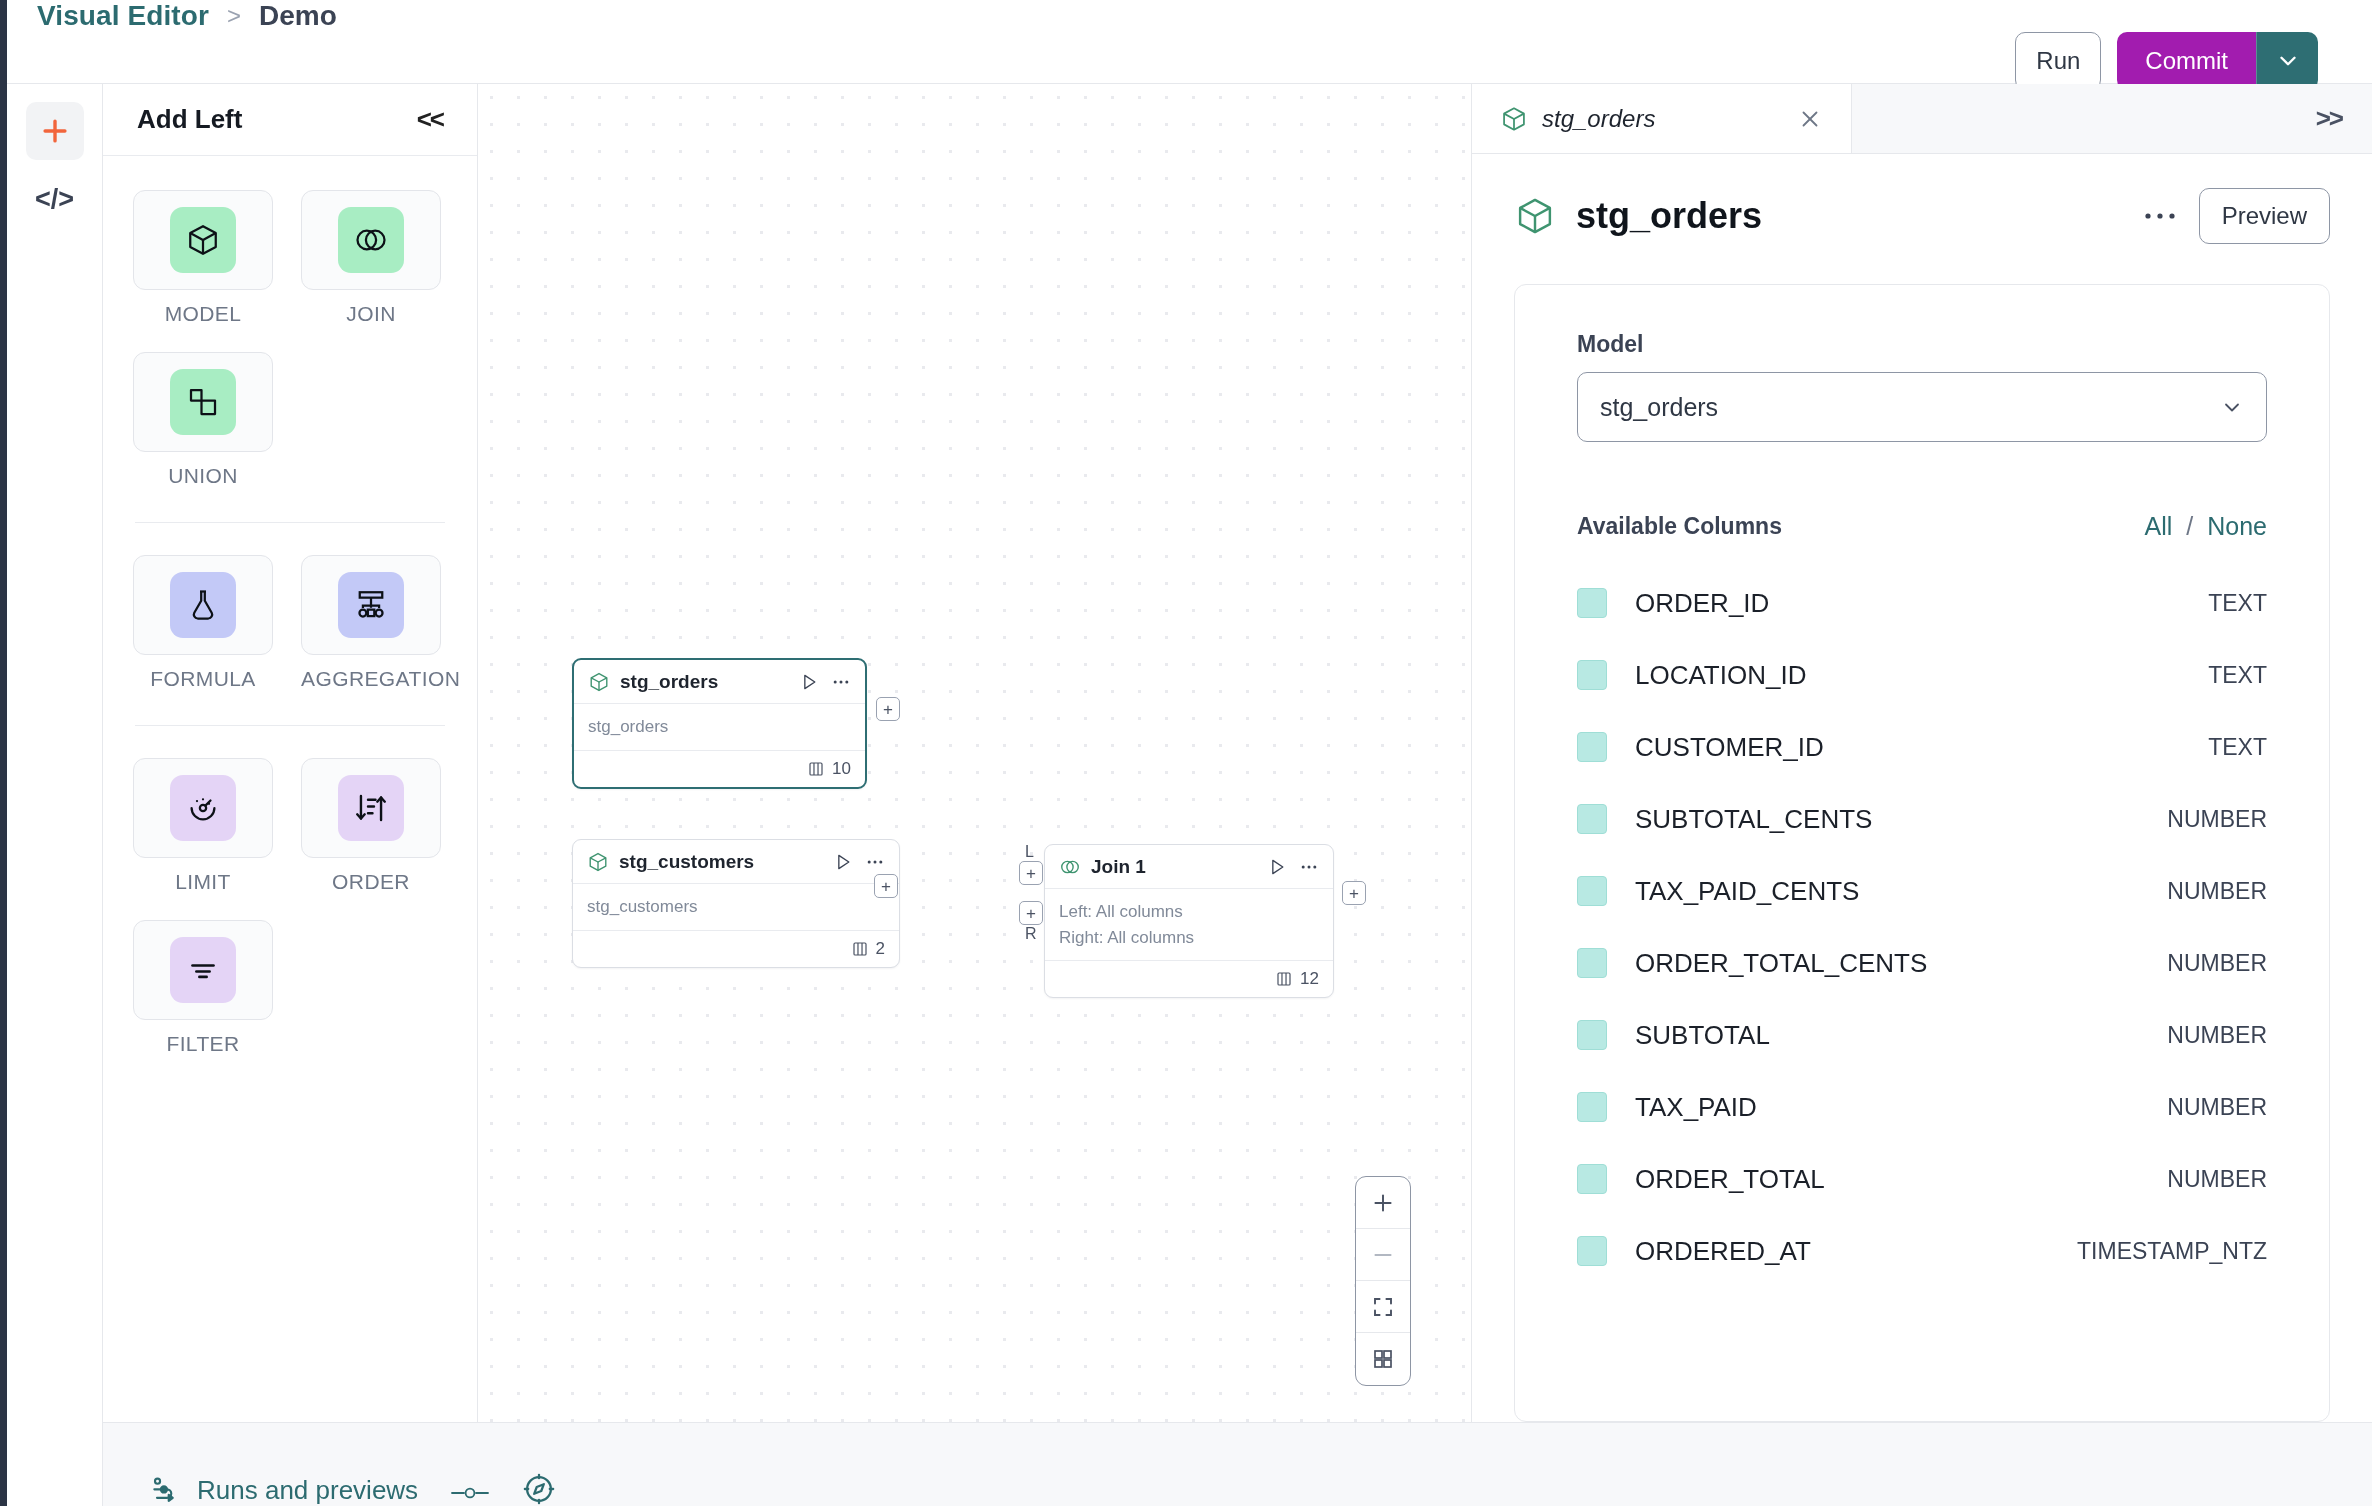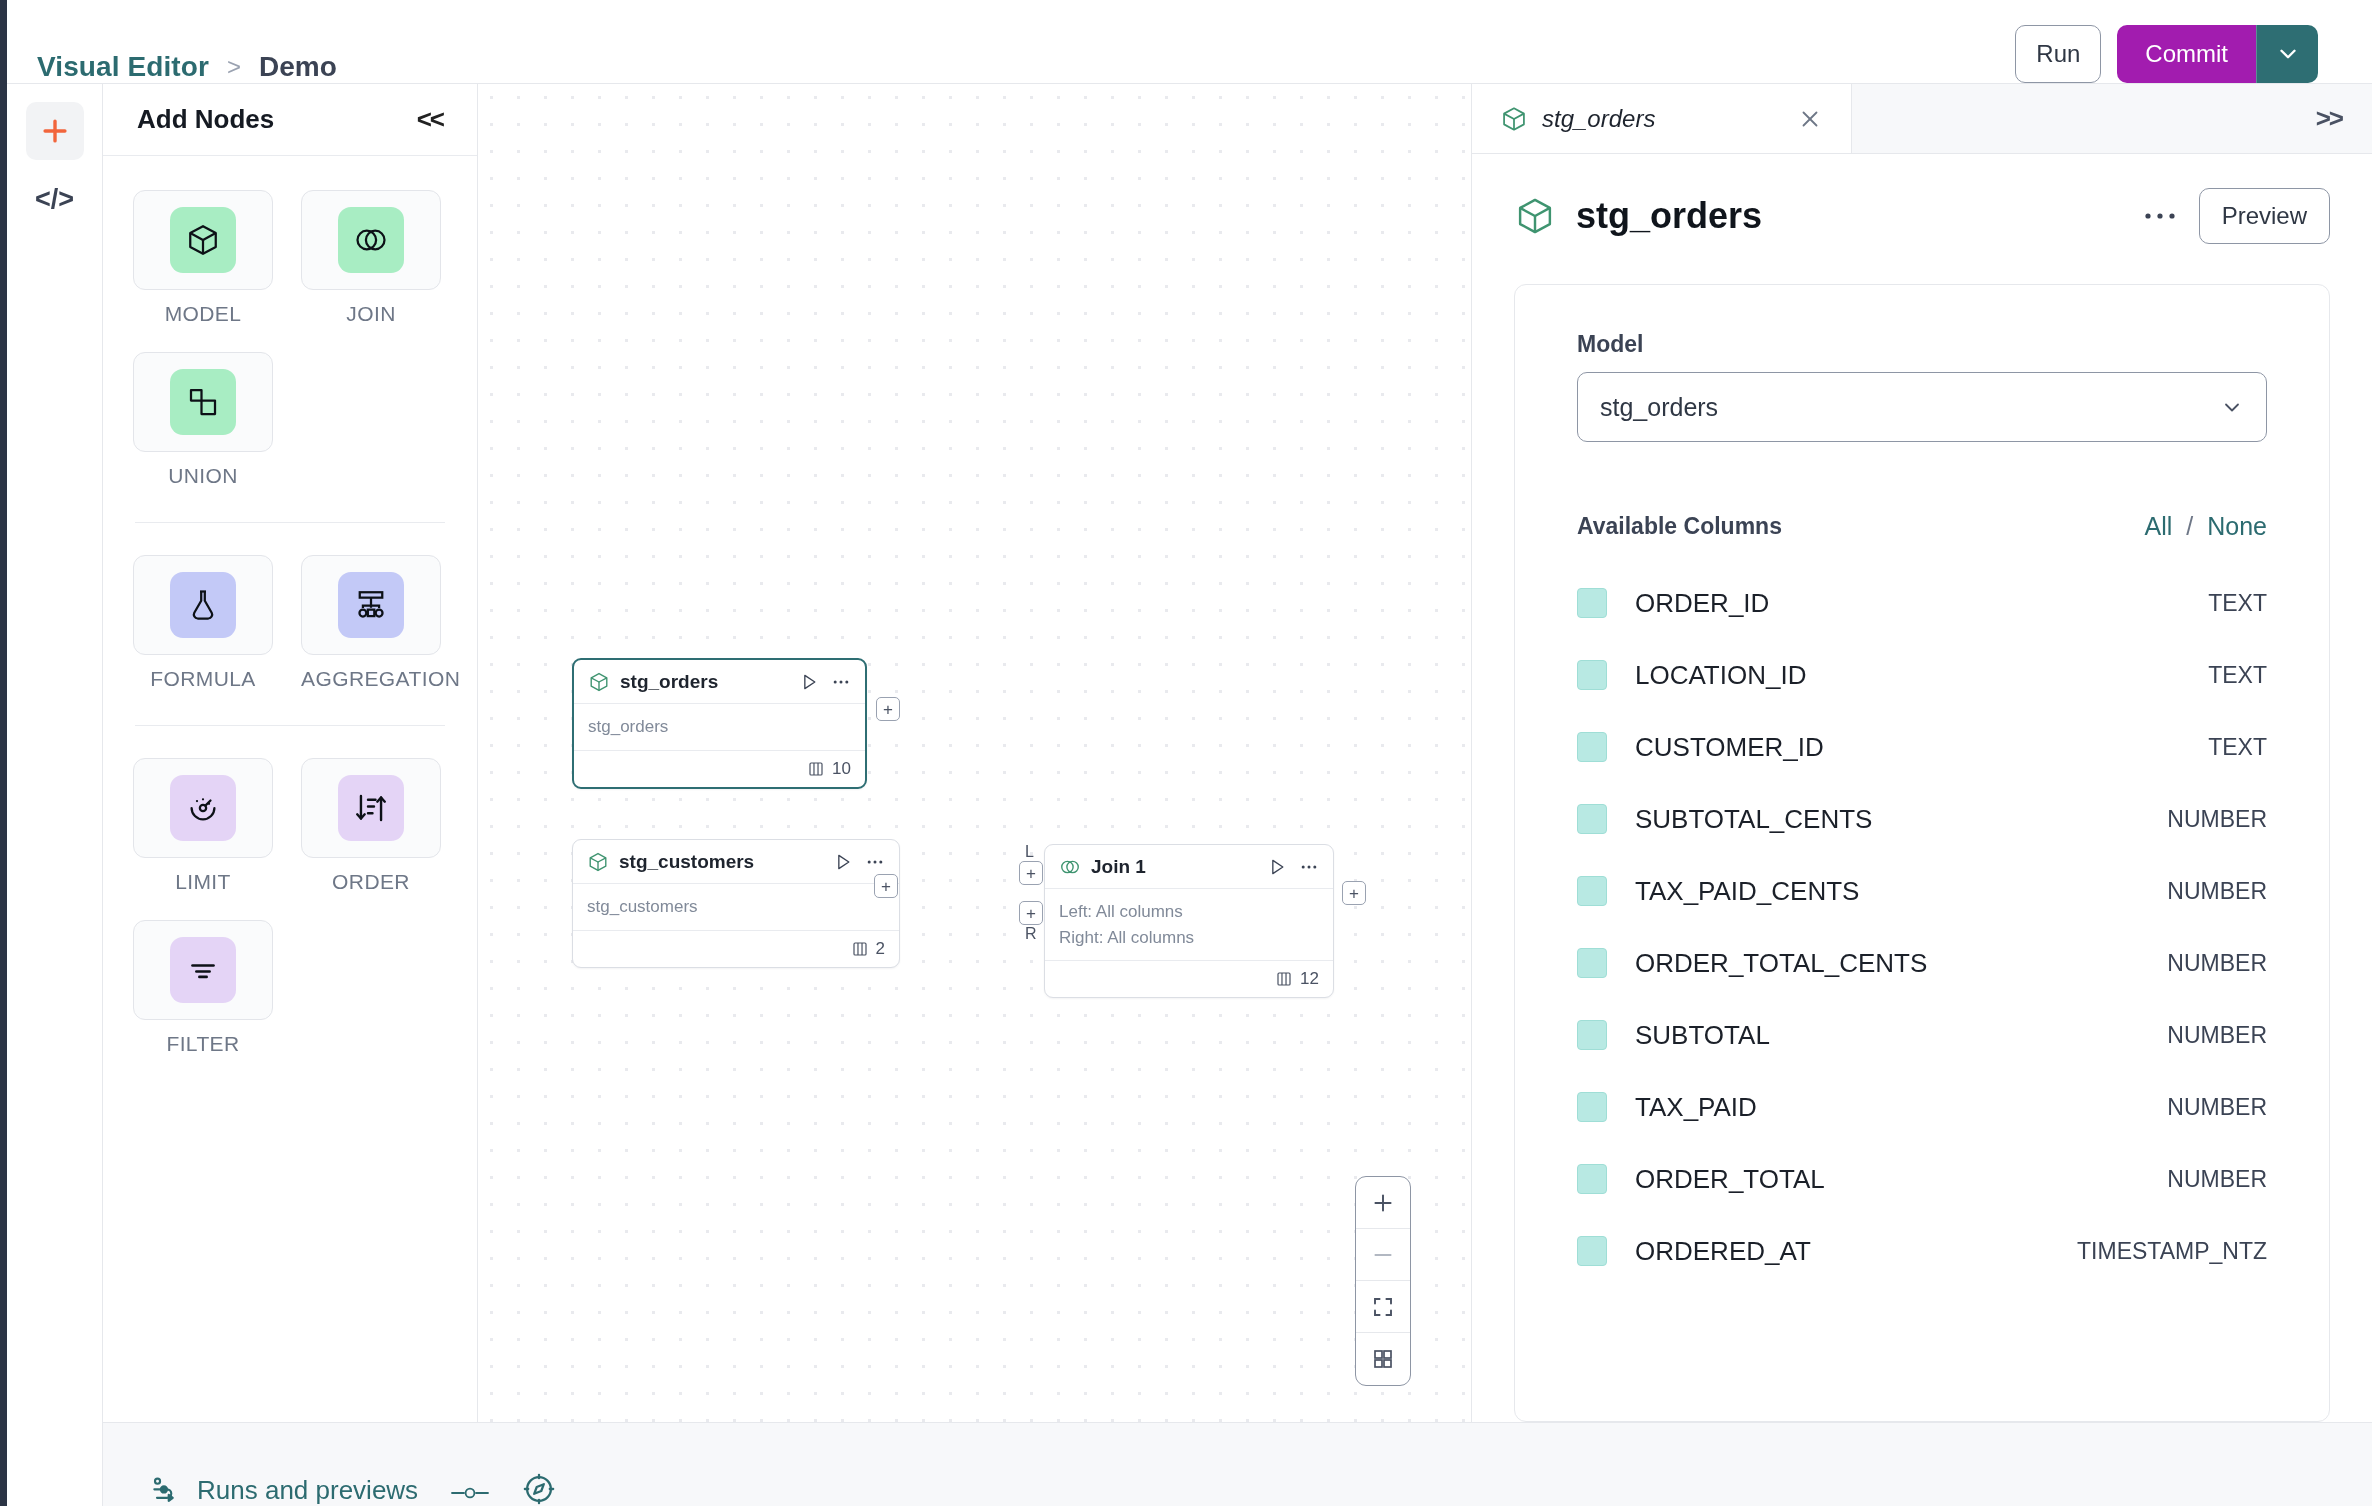--- a/index.html
+++ b/index.html
@@ -14,22 +14,23 @@
   
   .edge-strip {
     position: absolute; left: 0; top: 0; width: 7px; height: 1506px;
     background: #2b3445;
   }
 
   
   .topbar {
     position: absolute; left: 7px; top: 0; right: 0; height: 84px;
     background: #fff;
-    display: flex; align-items: flex-end;
+    display: flex; align-items: flex-start;
     border-bottom: 1px solid #e6e8ec;
+    flex-direction: column;
   }
   .breadcrumb { display: flex; align-items: center; margin-left: 30px; gap: 18px; }
   .bc-root {
     color: #2c6b70; font-size: 28px; font-weight: 700; letter-spacing: .1px;
     cursor: pointer;
   }
   .bc-sep { color: #9aa2b1; font-size: 24px; font-weight: 400; }
   .bc-leaf { color: #3b4354; font-size: 28px; font-weight: 700; }
 
   .topbar-actions {
@@ -244,21 +245,21 @@
           <line x1="12" y1="5" x2="12" y2="19"></line>
           <line x1="5" y1="12" x2="19" y2="12"></line>
         </svg>
     </span>
   </div>
   <div class="rail-code">&lt;/&gt;</div>
 </div>
 
 <div class="nodepanel">
   <div class="nodepanel-head">
-    <span class="nodepanel-title">Add Nodes</span>
+    <span class="nodepanel-title">Add Left</span>
     <span class="nodepanel-collapse">&lt;&lt;</span>
   </div>
   <div class="nodepanel-body">
 
     <div class="node-grid">
       <div class="node-item">
         <div class="node-tile">
           <div class="node-glyph g-green">
             <svg width="36" height="36" viewBox="0 0 24 24" fill="none" stroke="#0d1117" stroke-width="1.5" stroke-linejoin="round">
                 <path d="M12 2.8 20.5 7.4v9.2L12 21.2 3.5 16.6V7.4z"></path>

